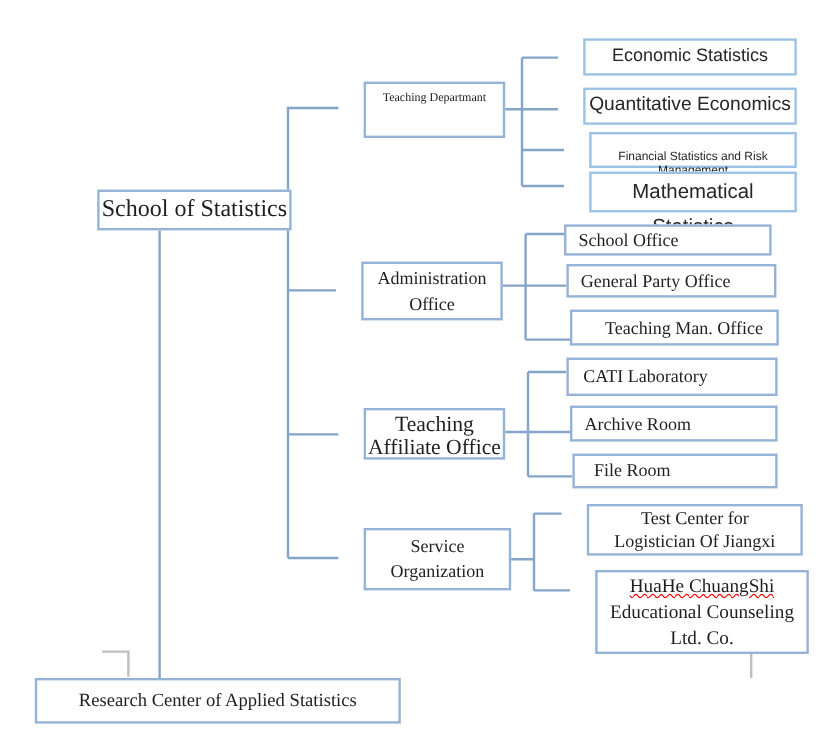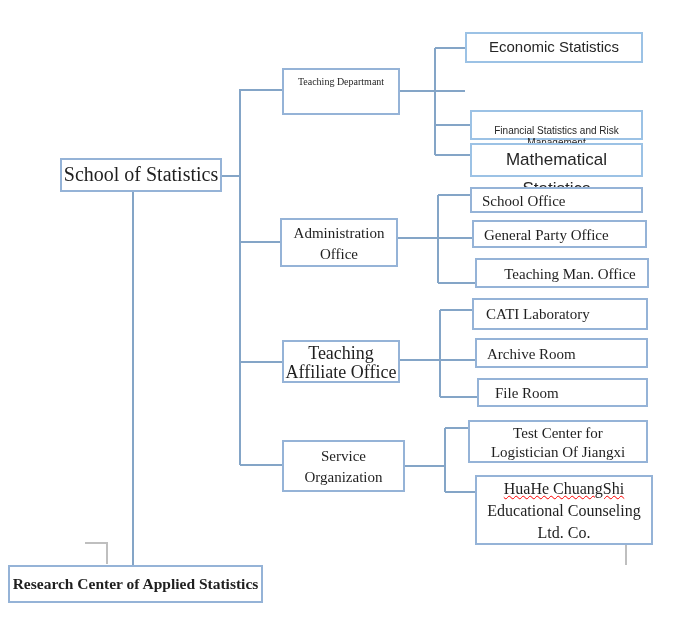--- a/index.html
+++ b/index.html
@@ -6,41 +6,41 @@
   .canvas{
     position:relative;width:700px;height:626px;background:#ffffff;overflow:hidden;
     font-family:"Liberation Serif","DejaVu Serif",serif;color:#1f1f1f;
   }
   .wires{position:absolute;left:0;top:0;}
   .box{
     position:absolute;box-sizing:border-box;background:#ffffff;
     border:2px solid #95b3d7;white-space:normal;
   }
   .box.sansb{border-color:#9cc2e5;font-family:"Liberation Sans","DejaVu Sans",sans-serif;color:#262626;}
-  .center{text-align:center;}
+  .center{text-align:center;margin-left:21px;}
   .wavy{text-decoration:underline;text-decoration-style:wavy;text-decoration-color:#ff0000;text-decoration-thickness:1px;display:block;}
   
   #b-school   {left:60px;  top:158px; width:162px; height:34px; font-size:20px; line-height:29px;}
   #b-tdept    {left:282px; top:68px;  width:118px; height:47px; font-size:10px; line-height:20px; padding-top:2px;}
   #b-admin    {left:280px; top:218px; width:118px; height:49px; font-size:15px; line-height:21px; padding-top:3px;}
   #b-affil    {left:282px; top:340px; width:118px; height:43px; font-size:18px; line-height:19px; padding-top:2px;}
   #b-service  {left:282px; top:440px; width:123px; height:52px; font-size:15px; line-height:21px; padding-top:4px;}
   #b-econ     {left:465px; top:32px;  width:178px; height:31px; font-size:15px; line-height:26px;}
   #b-quant    {left:465px; top:73px;  width:178px; height:31px; font-size:16px; line-height:26px;}
   #b-finrisk  {left:470px; top:110px; width:173px; height:30px; font-size:10px; line-height:12px; padding-top:13px;}
   #b-math     {left:470px; top:143px; width:173px; height:34px; font-size:17px; line-height:29px;}
   #b-schooloffice{left:470px; top:187px; width:173px; height:26px; font-size:15px; line-height:24px; padding-left:10px;}
   #b-gparty   {left:472px; top:220px; width:175px; height:28px; font-size:15px; line-height:26px; padding-left:10px;}
   #b-tman     {left:475px; top:258px; width:174px; height:30px; font-size:15px; line-height:28px; padding-left:16px;text-align:center;}
   #b-cati     {left:472px; top:298px; width:176px; height:32px; font-size:15px; line-height:29px; padding-left:12px;}
   #b-archive  {left:475px; top:338px; width:173px; height:30px; font-size:15px; line-height:28px; padding-left:10px;}
   #b-file     {left:477px; top:378px; width:171px; height:29px; font-size:15px; line-height:26px; padding-left:16px;}
   #b-test     {left:468px; top:420px; width:180px; height:43px; font-size:15px; line-height:19px; padding:2px 12px 0;}
   #b-huahe    {left:475px; top:475px; width:178px; height:70px; font-size:16px; line-height:22px; padding-top:1px;}
-  #b-research {left:8px;   top:565px; width:255px; height:38px; font-size:15.5px; line-height:33px;font-weight:bold;}
+  #b-research {left:8px;   top:565px; width:305px; height:38px; font-size:15.5px; line-height:33px;}
 </style>
 </head>
 <body>
 
 <div class="canvas">
 
   <svg class="wires" width="700" height="626" viewBox="0 0 700 626">
     <g stroke="#84a5c7" stroke-width="2" fill="none">
 
       <line x1="199" y1="176" x2="240" y2="176"></line>
@@ -81,20 +81,21 @@
   </svg>
 
   <div class="box center" id="b-school">School of Statistics</div>
 
   <div class="box center" id="b-tdept">Teaching Departmant</div>
   <div class="box center" id="b-admin">Administration Office</div>
   <div class="box center" id="b-affil">Teaching Affiliate Office</div>
   <div class="box center" id="b-service">Service Organization</div>
 
   <div class="box sansb center" id="b-econ">Economic Statistics</div>
+  <div class="box sansb center" id="b-quant">Quantitative Economics</div>
   <div class="box sansb center" id="b-finrisk">Financial Statistics and Risk Management</div>
   <div class="box sansb center" id="b-math">Mathematical Statistics</div>
 
   <div class="box" id="b-schooloffice">School Office</div>
   <div class="box" id="b-gparty">General Party Office</div>
   <div class="box" id="b-tman">Teaching Man. Office</div>
 
   <div class="box" id="b-cati">CATI Laboratory</div>
   <div class="box" id="b-archive">Archive Room</div>
   <div class="box" id="b-file">File Room</div>

